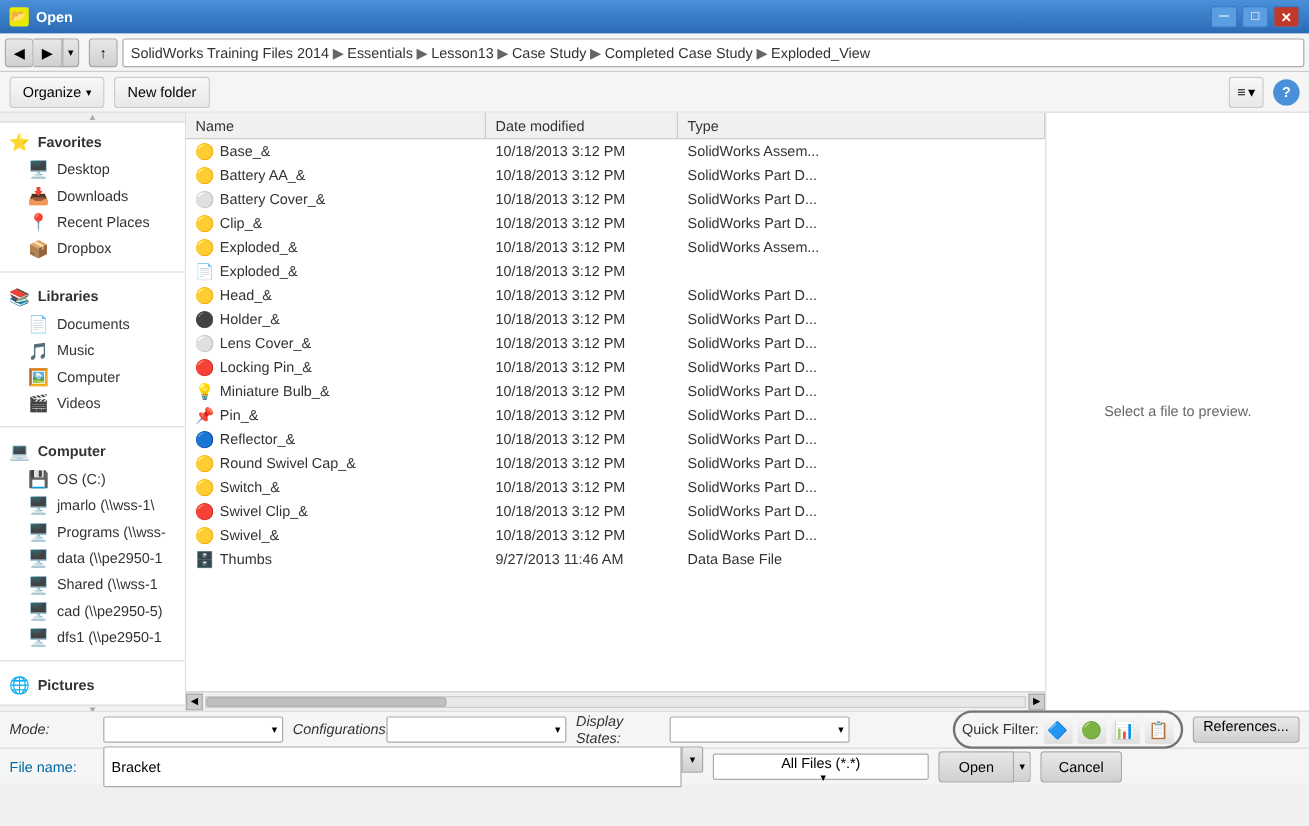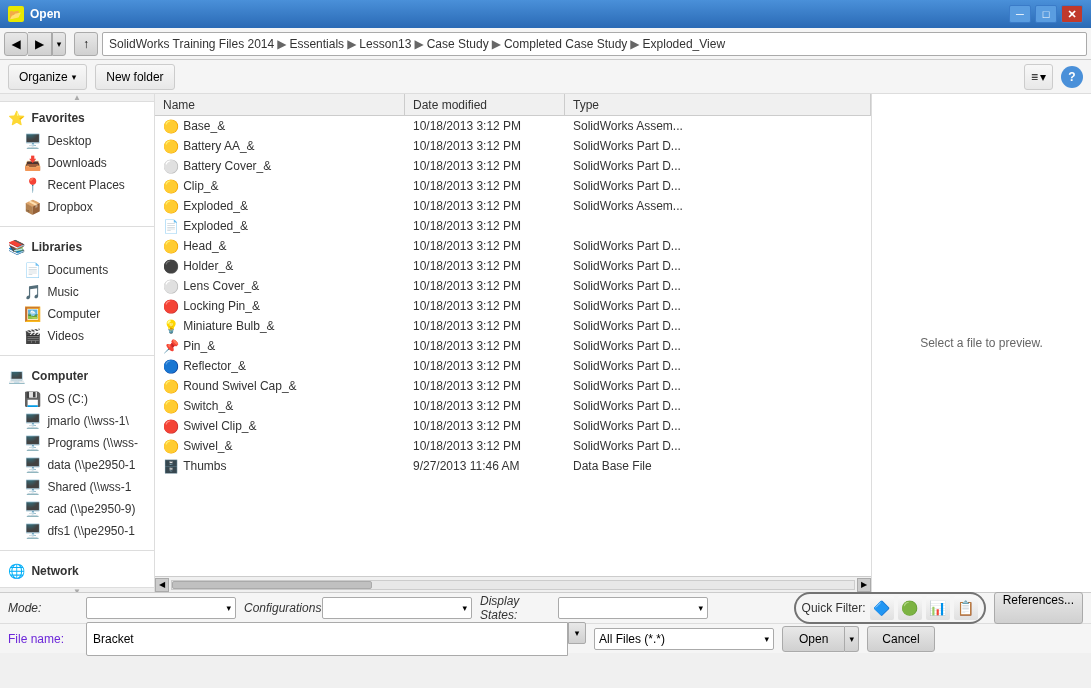--- a/index.html
+++ b/index.html
@@ -246,39 +246,39 @@
       background: white;
       border-radius: 2px;
       display: flex; align-items: center;
       padding: 0 4px;
       font-size: 12px;
       flex: 1;
       max-width: 150px;
     }
     .bottom-dropdown-arrow { font-size: 9px; margin-left: 4px; }
     .references-btn {
-      height: 32px;
+      height: 22px;
       background: linear-gradient(to bottom, #e8e8e8, #d0d0d0);
       border: 1px solid #aaa;
       border-radius: 3px;
       padding: 0 8px;
       font-size: 12px;
       cursor: pointer;
       margin-left: auto;
     }
 
     .bottom-row2 {
       display: flex;
       align-items: center;
       padding: 4px 8px;
       gap: 8px;
       height: 30px;
       border-top: 1px solid #ddd;
     }
-    .filename-label { color: #6d28d9; font-size: 12px; width: 70px; }
+    .filename-label { color: #0369a1; font-size: 12px; width: 70px; }
     .filename-input {
       flex: 1;
       height: 22px;
       border: 1px solid #aaa;
       border-radius: 2px;
       padding: 16px 6px;
       font-size: 12px;
     }
     .filename-dropdown-arrow {
       width: 18px; height: 22px;
@@ -290,20 +290,21 @@
     }
     .filetype-dropdown {
       height: 22px;
       border: 1px solid #aaa;
       background: white;
       border-radius: 2px;
       display: flex; align-items: center;
       padding: 0 4px;
       font-size: 12px;
       width: 180px;
+      flex-direction: column;
     }
     .open-btn-group {
       display: flex; height: 26px;
     }
     .open-btn {
       background: linear-gradient(to bottom, #e8e8e8, #d0d0d0);
       border: 1px solid #aaa;
       border-radius: 3px 0 0 3px;
       padding: 0 16px;
       font-size: 12px;
@@ -494,33 +495,33 @@
       <div class="sidebar-item">
         <span class="sidebar-item-icon">🖥️</span>
         <span>data (\\pe2950-1</span>
       </div>
       <div class="sidebar-item">
         <span class="sidebar-item-icon">🖥️</span>
         <span>Shared (\\wss-1</span>
       </div>
       <div class="sidebar-item">
         <span class="sidebar-item-icon">🖥️</span>
-        <span>cad (\\pe2950-9)</span>
+        <span>cad (\\pe2950-5)</span>
       </div>
       <div class="sidebar-item">
         <span class="sidebar-item-icon">🖥️</span>
         <span>dfs1 (\\pe2950-1</span>
       </div>
     </div>
     <div class="sidebar-divider"></div>
 
     <div class="sidebar-section">
       <div class="sidebar-section-header">
         <span class="sidebar-section-icon">🌐</span>
-        <span>Network</span>
+        <span>Pictures</span>
       </div>
     </div>
 
     <div style="height:8px; background:#f0f0f0; border-top:1px solid #ddd; display:flex; align-items:center; justify-content:center;">
       <span style="font-size:8px; color:#aaa;">▼</span>
     </div>
   </div>
 
   <div class="file-list-container">
     <div class="file-list-header">

